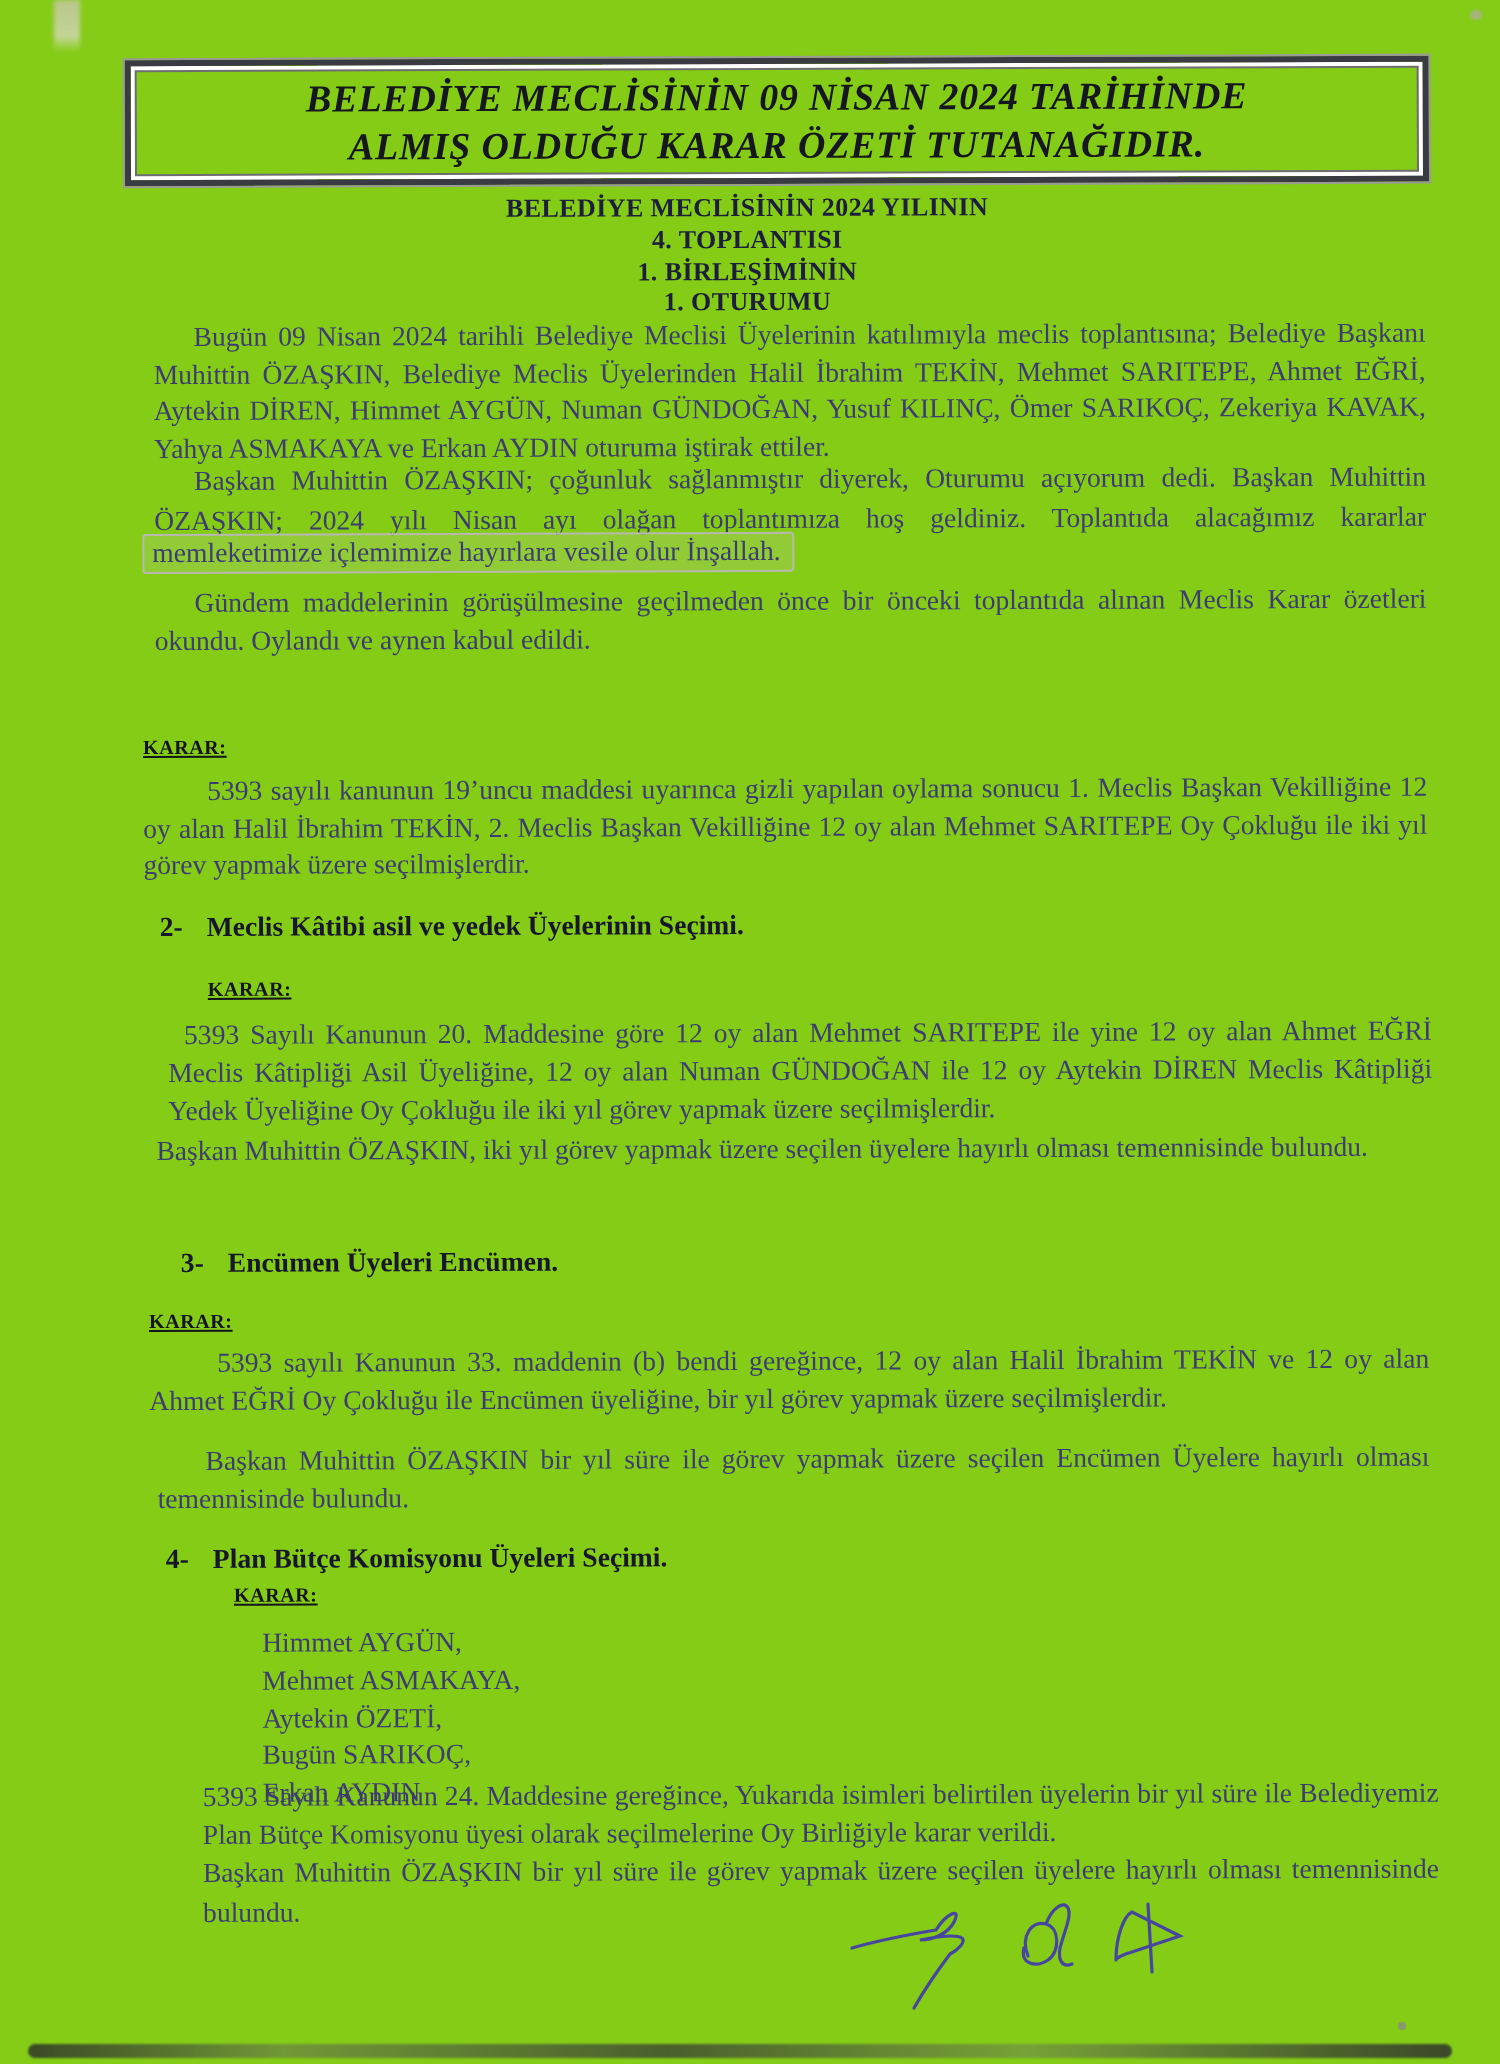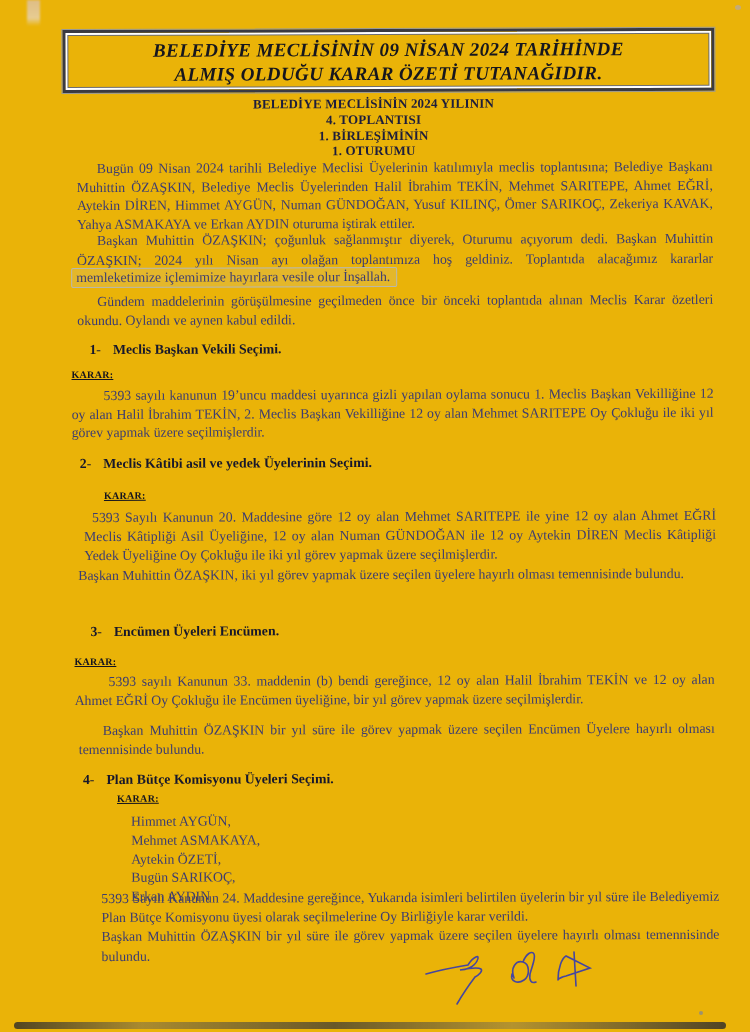--- a/index.html
+++ b/index.html
@@ -1,20 +1,20 @@
 <!DOCTYPE html>
 <html><head>
 <meta charset="utf-8">
 <style>
   html,body{margin:0;padding:0;background:#e8e8e8;}
   .sheet{
     position:relative;
     width:750px;height:1032px;
     margin:0 auto;
-    background:#eab308;
+    background:#84cc16;
     overflow:hidden;
     font-family:"Liberation Serif","DejaVu Serif",serif;
     color:#3c3c72;
   }
   .content{position:absolute;inset:0;transform:rotate(-0.2deg);}
   .abs{position:absolute;}
 
   
   .title-box{
     left:64px;top:29px;width:652px;height:63px;
@@ -114,23 +114,20 @@
     <p class="abs para indent" style="left:78px;top:159px;width:636px;">Bugün 09 Nisan 2024 tarihli Belediye Meclisi Üyelerinin katılımıyla meclis toplantısına; Belediye Başkanı Muhittin ÖZAŞKIN, Belediye Meclis Üyelerinden Halil İbrahim TEKİN, Mehmet SARITEPE, Ahmet EĞRİ, Aytekin DİREN, Himmet AYGÜN, Numan GÜNDOĞAN, Yusuf KILINÇ, Ömer SARIKOÇ, Zekeriya KAVAK, Yahya ASMAKAYA ve Erkan AYDIN oturuma iştirak ettiler.</p>
 
     <p class="abs para indent justify-all" style="left:78px;top:230px;width:636px;line-height:19.8px;">Başkan Muhittin ÖZAŞKIN; çoğunluk sağlanmıştır diyerek, Oturumu açıyorum dedi. Başkan Muhittin ÖZAŞKIN; 2024 yılı Nisan ayı olağan toplantımıza hoş geldiniz. Toplantıda alacağımız kararlar</p>
 
     <div class="abs" style="left:72px;top:267px;">
       <span class="boxed-line">memleketimize içlemimize hayırlara vesile olur İnşallah.</span>
     </div>
 
     <p class="abs para indent" style="left:78px;top:292px;width:636px;">Gündem maddelerinin görüşülmesine geçilmeden önce bir önceki toplantıda alınan Meclis Karar özetleri okundu. Oylandı ve aynen kabul edildi.</p>
 
-    <div class="abs sec-heading" style="left:90px;top:341px;">
-      <span class="num">1-</span><span>Meclis Başkan Vekili Seçimi.</span>
-    </div>
     <div class="abs karar" style="left:72px;top:368px;">KARAR:</div>
     <p class="abs para" style="left:72px;top:386px;width:642px;text-indent:32px;">5393 sayılı kanunun 19’uncu maddesi uyarınca gizli yapılan oylama sonucu 1. Meclis Başkan Vekilliğine 12 oy alan Halil İbrahim TEKİN, 2. Meclis Başkan Vekilliğine 12 oy alan Mehmet SARITEPE Oy Çokluğu ile iki yıl görev yapmak üzere seçilmişlerdir.</p>
 
     <div class="abs sec-heading" style="left:80px;top:455px;">
       <span class="num">2-</span><span>Meclis Kâtibi asil ve yedek Üyelerinin Seçimi.</span>
     </div>
     <div class="abs karar" style="left:104px;top:489px;">KARAR:</div>
     <p class="abs para" style="left:84px;top:507px;width:632px;text-indent:8px;line-height:19px;">5393 Sayılı Kanunun 20. Maddesine göre 12 oy alan Mehmet SARITEPE ile yine 12 oy alan Ahmet EĞRİ Meclis Kâtipliği Asil Üyeliğine, 12 oy alan Numan GÜNDOĞAN ile 12 oy Aytekin DİREN Meclis Kâtipliği Yedek Üyeliğine Oy Çokluğu ile iki yıl görev yapmak üzere seçilmişlerdir.</p>
     <p class="abs para" style="left:78px;top:565px;width:636px;line-height:20px;">Başkan Muhittin ÖZAŞKIN, iki yıl görev yapmak üzere seçilen üyelere hayırlı olması temennisinde bulundu.</p>
 

